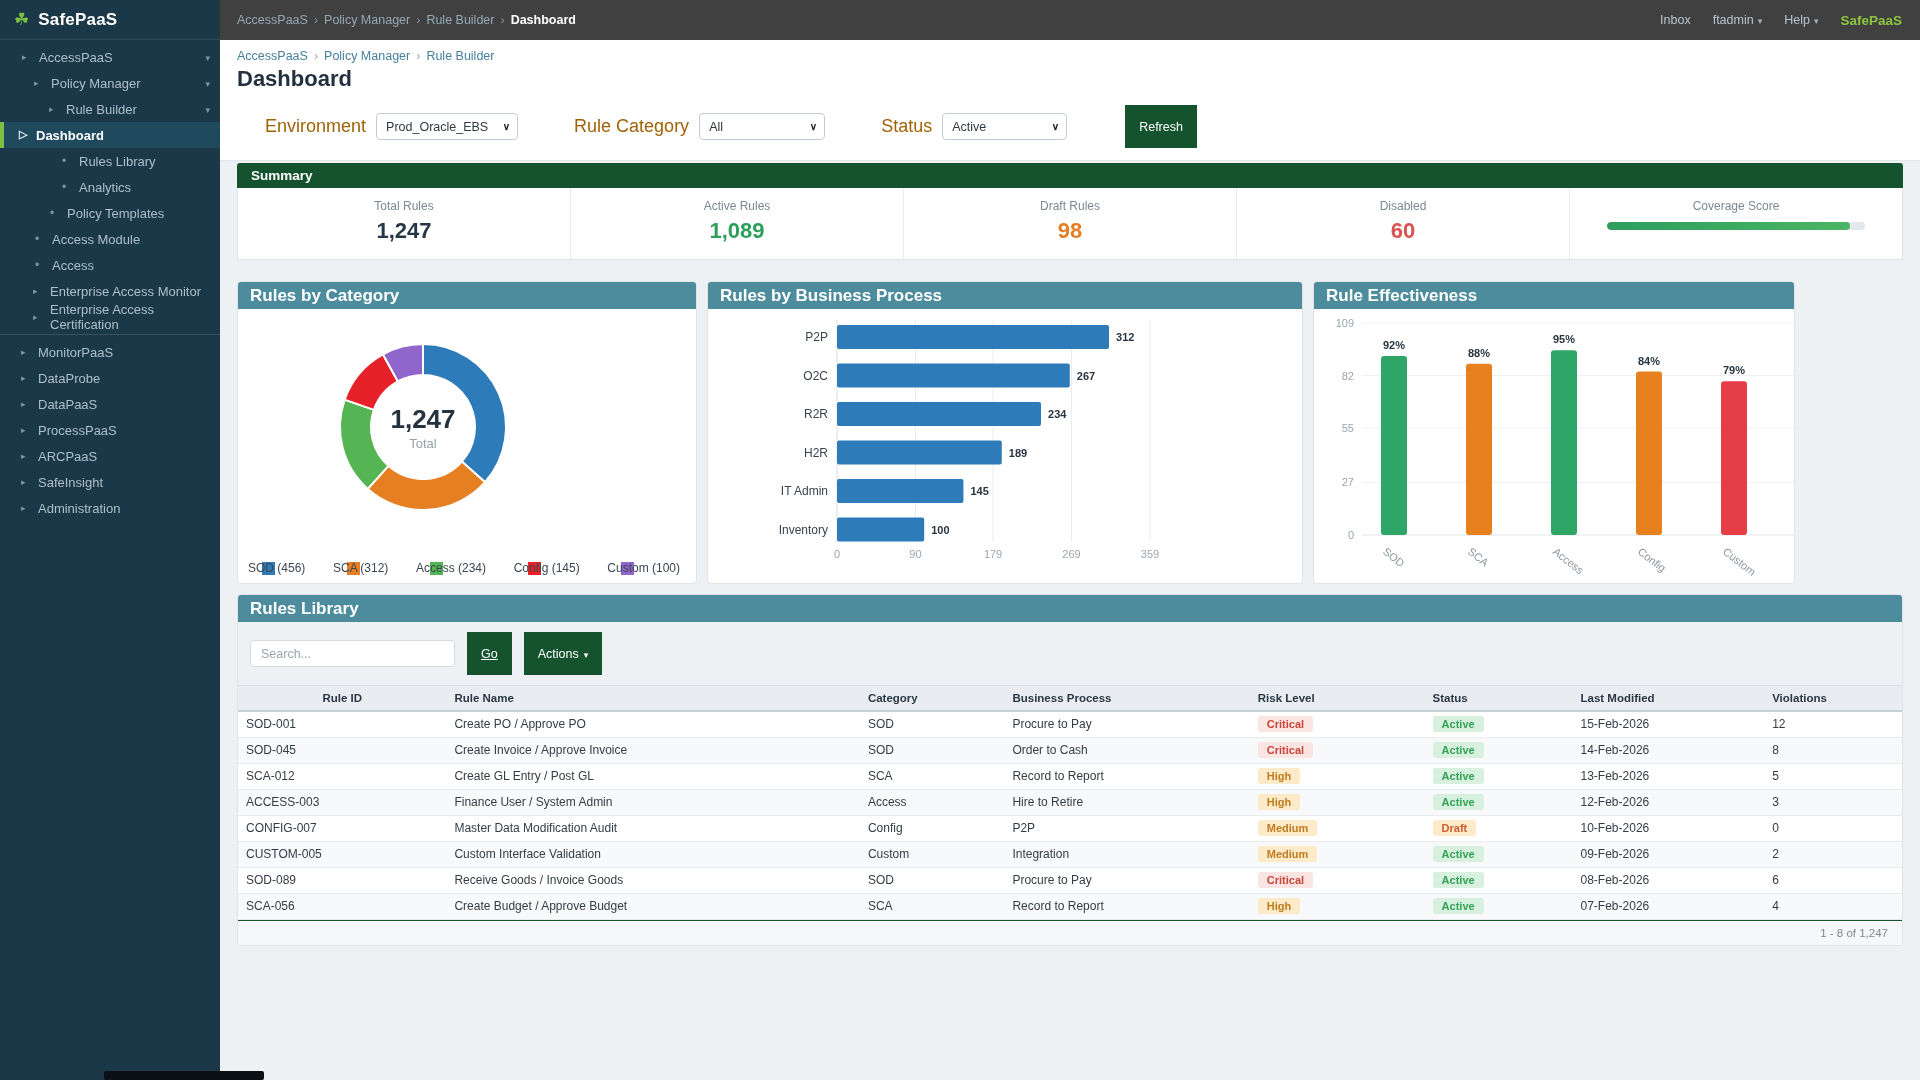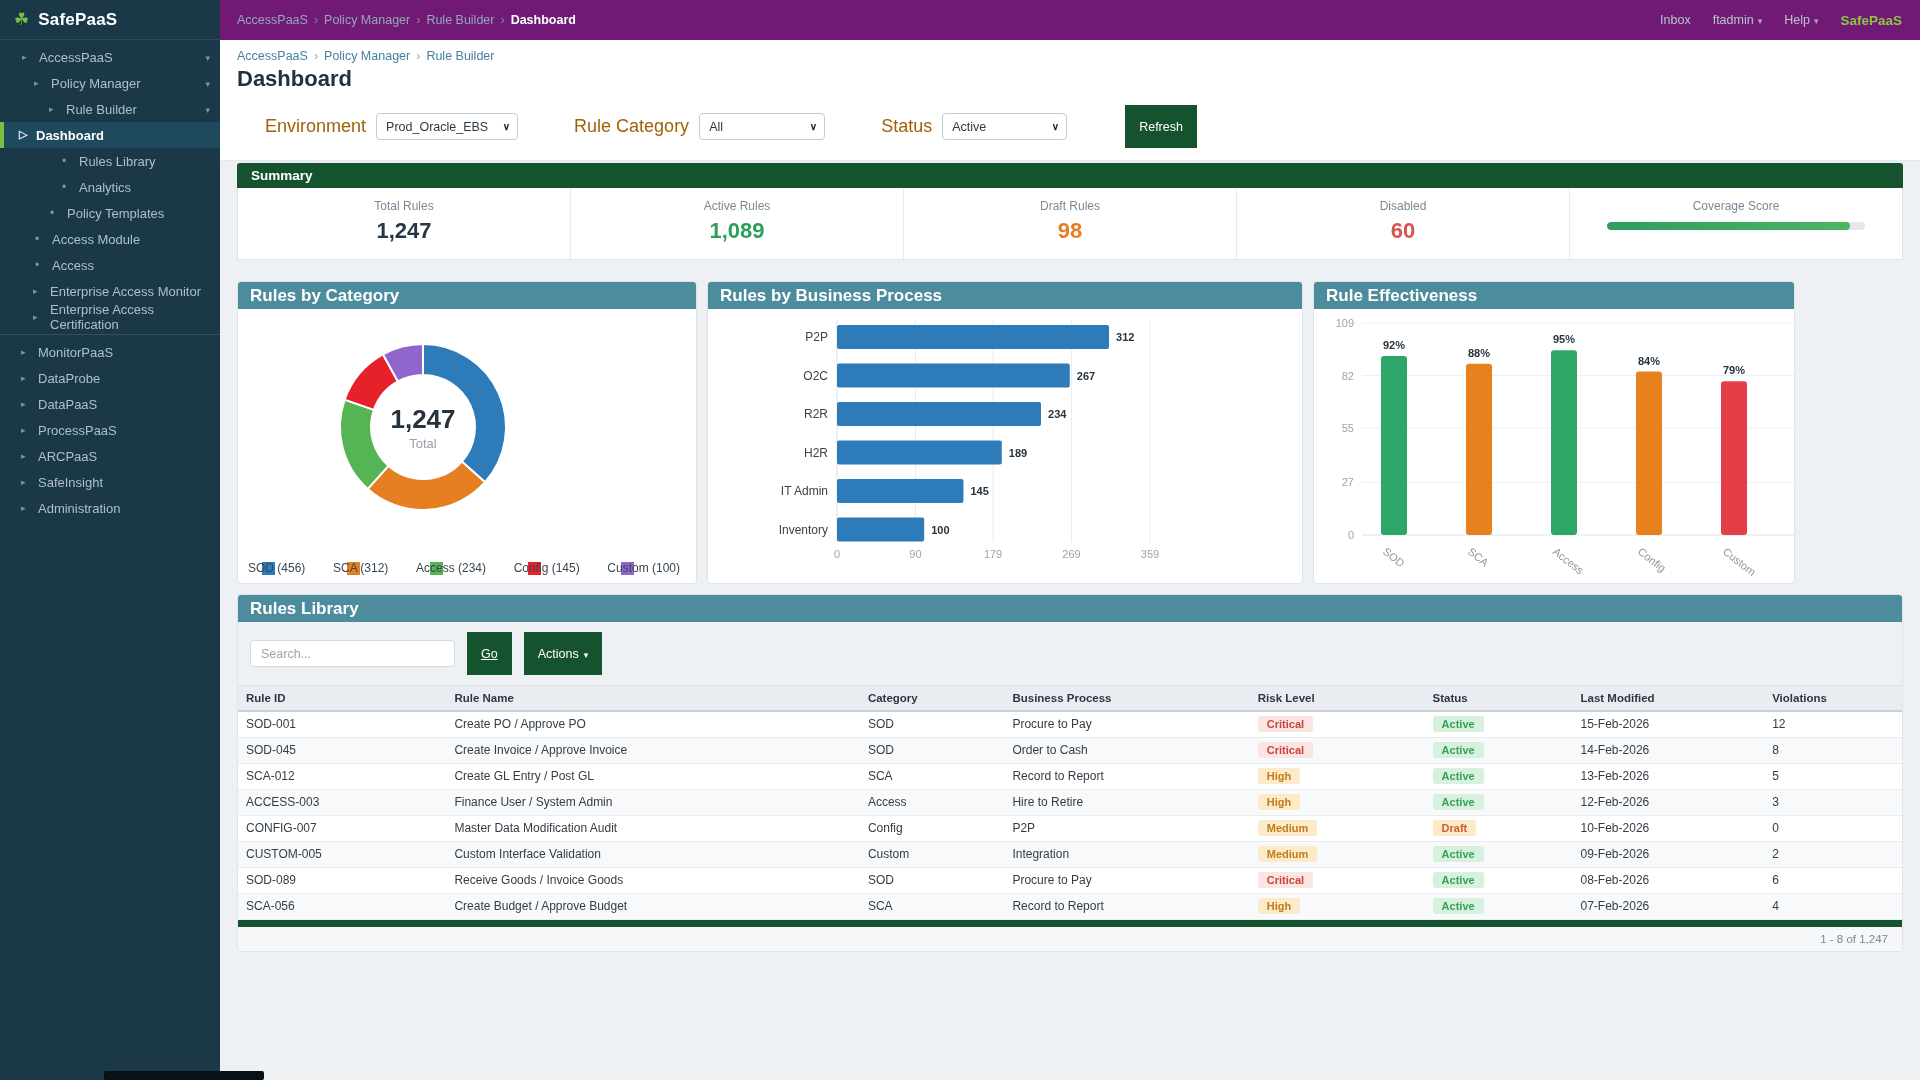--- a/index.html
+++ b/index.html
@@ -22,21 +22,21 @@
   .side-item .caret { position:absolute; right:10px; font-size:9px; color:#7e95a3; top:9px; }
   .side-item.active { background:#1f4a5e; box-shadow:inset 4px 0 0 #7ac143;
     color:#fff; font-weight:700; }
   .side-item .act-ico { position:absolute; color:#e8eef2; font-size:11px; top:6px; }
   .side-divider { height:1px; background:rgba(255,255,255,.12); margin:4px 0; }
   .side-scroll { position:absolute; left:104px; bottom:0; width:160px; height:9px;
     background:#0b1014; border-radius:2px; }
 
   
   .topbar { position:absolute; left:220px; top:0; right:0; height:40px;
-    background:#701a75; display:flex; align-items:center; justify-content:space-between;
+    background:#404040; display:flex; align-items:center; justify-content:space-between;
     padding:0 18px 0 17px; z-index:4; }
   .tb-crumbs { font-size:12.5px; }
   .tb-crumbs .crumb { color:#93a9b6; cursor:pointer; }
   .tb-crumbs .crumb.last { color:#fff; font-weight:700; }
   .tb-crumbs .sep { color:#7c94a3; margin:0 6px; }
   .tb-right { display:flex; align-items:center; gap:22px; font-size:12.5px; }
   .tb-link { color:#b6c5ce; cursor:pointer; }
   .tb-link .caret { font-size:9px; margin-left:4px; color:#9fb2bd; }
   .tb-brand { color:#8ec63f; font-weight:700; font-size:13.5px; cursor:pointer; }
 
@@ -108,21 +108,21 @@
   .actions-btn { margin-left:12px; }
   .actions-btn .caret { font-size:9px; margin-left:5px; }
   table.rules { width:100%; border-collapse:collapse; table-layout:fixed; }
   table.rules th { background:#e9edf1; font-size:11.5px; font-weight:700; color:#2b3744;
     text-align:left; padding:6px 8px; border-bottom:2px solid #c9d0d6; cursor:pointer; }
   table.rules td { font-size:12px; color:#333d46; padding:4px 8px;
     border-bottom:1px solid #e8ecef; height:26px; }
   table.rules tbody tr:nth-child(even) { background:#f7f9fa; }
   .badge { display:inline-block; padding:2px 9px; border-radius:3px; font-size:11px;
     font-weight:700; }
-  .table-footer { background:#f5f7f9; border-top:7px solid #14532d; padding:6px 14px;
+  .table-footer { background:#f5f7f9; border-top:1px solid #14532d; padding:6px 14px;
     text-align:right; font-size:11.5px; color:#7d8893; }
 </style>
 </head>
 <body>
 
 <div class="app">
 
   <aside class="sidebar">
     <div class="logo-row">
       <span class="logo-clover">☘</span>
@@ -379,21 +379,21 @@
         <div class="toolbar">
           <input class="search-input" type="text" placeholder="Search..." style="">
           <button class="btn-green go-btn">Go</button>
           <button class="btn-green actions-btn">
             <span>Actions</span><span class="caret">▾</span>
           </button>
         </div>
         <table class="rules">
           <thead>
               <tr id="rules-head-row">
-                <th style="width: 12.4%;">Rule ID</th>
+                <th style="width: 12.4%; text-align: center;">Rule ID</th>
                 <th style="width: 24.6%;">Rule Name</th>
                 <th style="width: 8.6%;">Category</th>
                 <th style="width: 14.6%;">Business Process</th>
                 <th style="width: 10.4%;">Risk Level</th>
                 <th style="width: 8.8%;">Status</th>
                 <th style="width: 11.4%;">Last Modified</th>
                 <th style="width: 8.2%;">Violations</th>
               </tr>
             </thead>
           <tbody id="rules-tbody">

